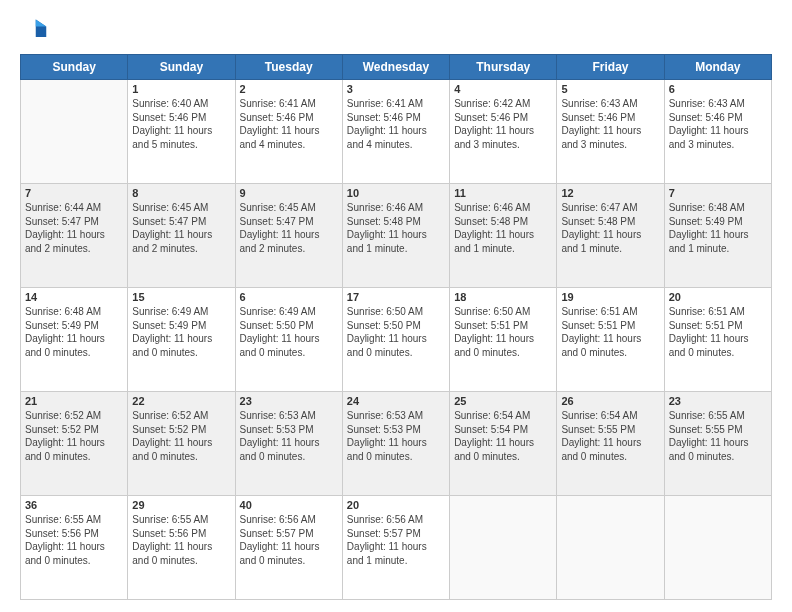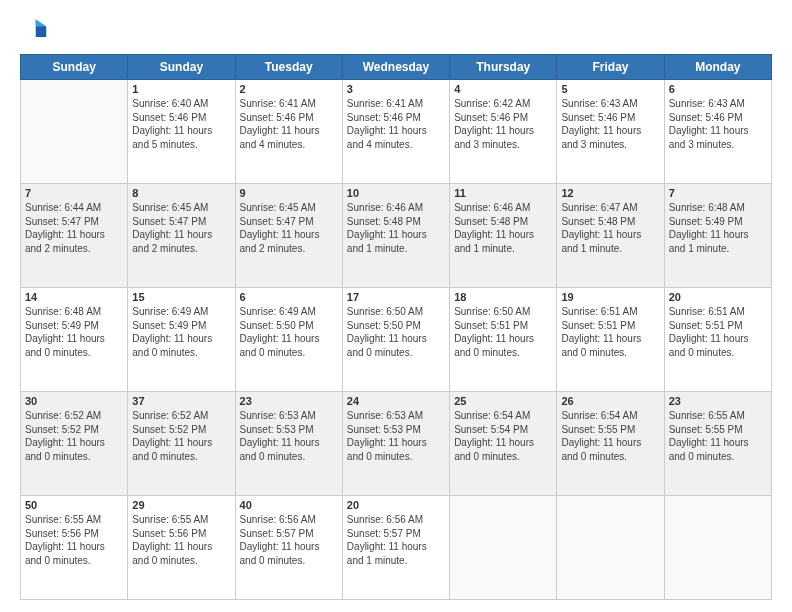--- a/index.html
+++ b/index.html
@@ -213,25 +213,25 @@
             <span class="day-num">19</span>
             <div class="day-info">Sunrise: 6:51 AM<br>Sunset: 5:51 PM<br>Daylight: 11 hours<br>and 0 minutes.</div>
           </td>
           <td>
             <span class="day-num">20</span>
             <div class="day-info">Sunrise: 6:51 AM<br>Sunset: 5:51 PM<br>Daylight: 11 hours<br>and 0 minutes.</div>
           </td>
         </tr>
         <tr class="row-shaded">
           <td>
-            <span class="day-num">30</span>
+            <span class="day-num">21</span>
             <div class="day-info">Sunrise: 6:52 AM<br>Sunset: 5:52 PM<br>Daylight: 11 hours<br>and 0 minutes.</div>
           </td>
           <td>
-            <span class="day-num">37</span>
+            <span class="day-num">22</span>
             <div class="day-info">Sunrise: 6:52 AM<br>Sunset: 5:52 PM<br>Daylight: 11 hours<br>and 0 minutes.</div>
           </td>
           <td>
             <span class="day-num">23</span>
             <div class="day-info">Sunrise: 6:53 AM<br>Sunset: 5:53 PM<br>Daylight: 11 hours<br>and 0 minutes.</div>
           </td>
           <td>
             <span class="day-num">24</span>
             <div class="day-info">Sunrise: 6:53 AM<br>Sunset: 5:53 PM<br>Daylight: 11 hours<br>and 0 minutes.</div>
           </td>
@@ -243,21 +243,21 @@
             <span class="day-num">26</span>
             <div class="day-info">Sunrise: 6:54 AM<br>Sunset: 5:55 PM<br>Daylight: 11 hours<br>and 0 minutes.</div>
           </td>
           <td>
             <span class="day-num">23</span>
             <div class="day-info">Sunrise: 6:55 AM<br>Sunset: 5:55 PM<br>Daylight: 11 hours<br>and 0 minutes.</div>
           </td>
         </tr>
         <tr>
           <td>
-            <span class="day-num">50</span>
+            <span class="day-num">36</span>
             <div class="day-info">Sunrise: 6:55 AM<br>Sunset: 5:56 PM<br>Daylight: 11 hours<br>and 0 minutes.</div>
           </td>
           <td>
             <span class="day-num">29</span>
             <div class="day-info">Sunrise: 6:55 AM<br>Sunset: 5:56 PM<br>Daylight: 11 hours<br>and 0 minutes.</div>
           </td>
           <td>
             <span class="day-num">40</span>
             <div class="day-info">Sunrise: 6:56 AM<br>Sunset: 5:57 PM<br>Daylight: 11 hours<br>and 0 minutes.</div>
           </td>

